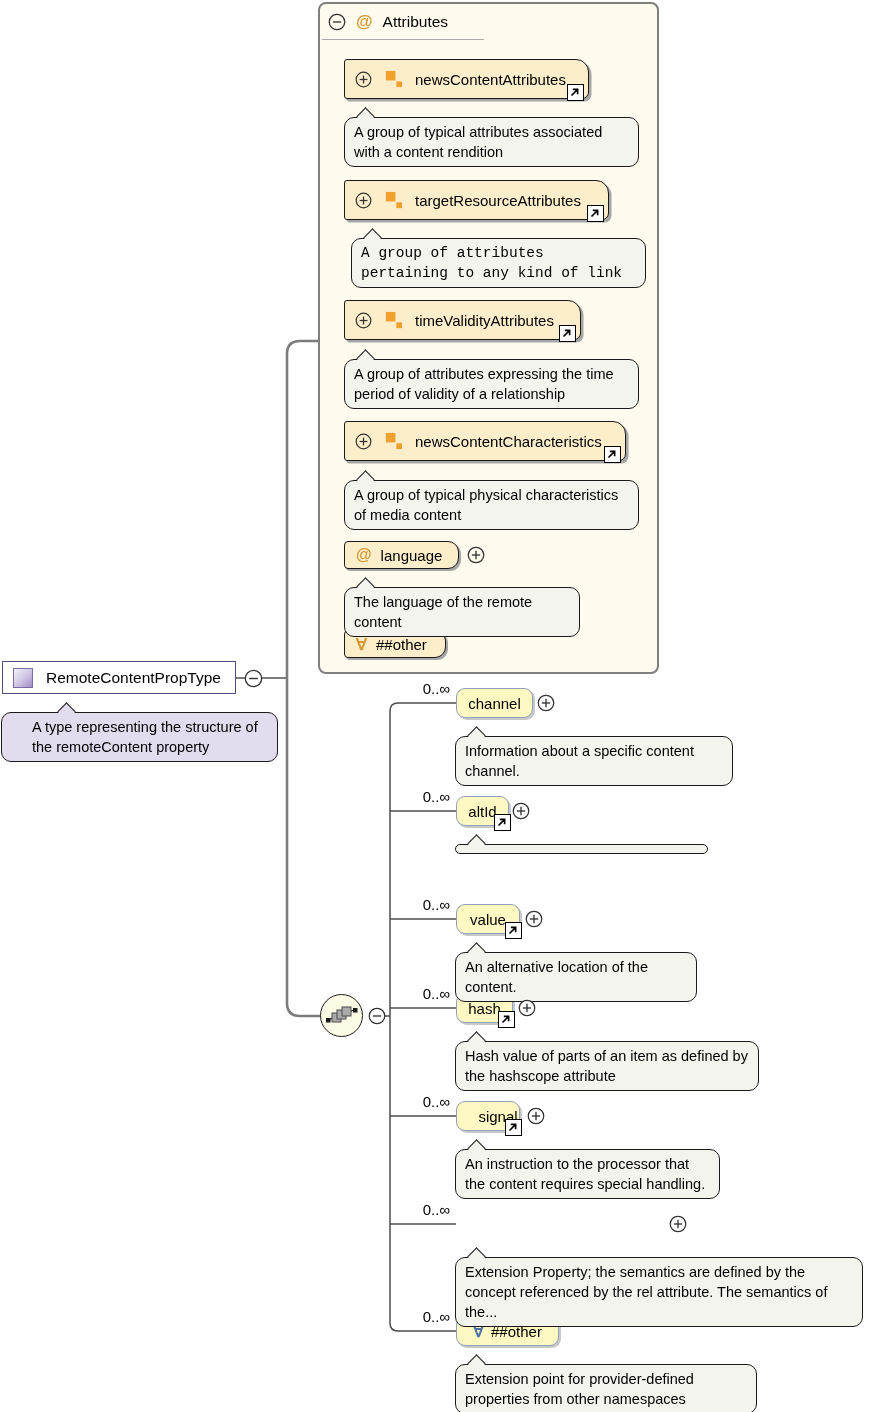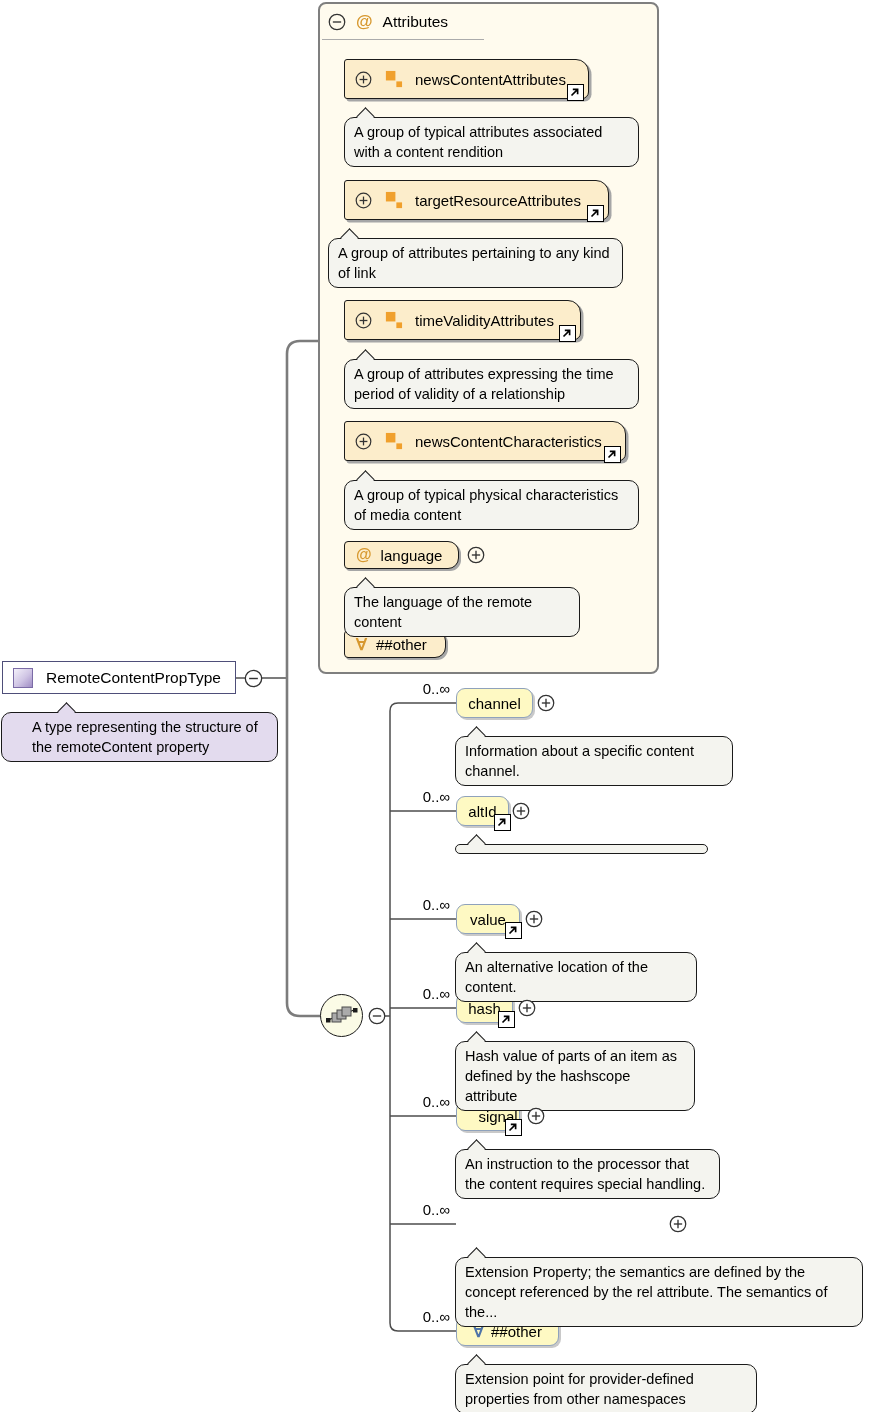--- a/index.html
+++ b/index.html
@@ -154,21 +154,21 @@
           </svg></span>
       <span style="line-height:0"><svg width="19" height="19" viewBox="0 0 20 20">
             <rect x="2" y="1" width="10" height="10" fill="#F0A02C"></rect>
             <rect x="13" y="12" width="6" height="6" fill="#F0A02C"></rect>
           </svg></span>
       <span>targetResourceAttributes</span>
       <span class="arrow-box"><svg width="14" height="14" viewBox="0 0 16 16">
             <path d="M4,12 L11,5 M5.5,5 H11 V10.5" fill="none" stroke="#000" stroke-width="1.9"></path>
           </svg></span>
     </div>
-    <div class="callout" style="left:8px; top:234px; width:295px;">
+    <div class="callout" style="left:31px; top:234px; width:295px;font-family:Liberation Mono, monospace;">
       <span class="pointer"></span><span>A group of attributes pertaining to any kind of link</span>
     </div>
 
     <div class="grp-box" style="left:24px; top:296px; width:237px;">
       <span style="line-height:0"><svg width="17" height="17" viewBox="0 0 20 20">
             <circle cx="10" cy="10" r="8.6" fill="#FCEDCB" stroke="#333" stroke-width="1.4"></circle>
             <line x1="5.4" y1="10" x2="14.6" y2="10" stroke="#333" stroke-width="1.5"></line>
             <line x1="10" y1="5.4" x2="10" y2="14.6" stroke="#333" stroke-width="1.5"></line>
           </svg></span>
       <span style="line-height:0"><svg width="19" height="19" viewBox="0 0 20 20">
@@ -313,21 +313,21 @@
   <span class="arrow-box" style="left:498px; top:1011px;"><svg width="14" height="14" viewBox="0 0 16 16">
         <path d="M4,12 L11,5 M5.5,5 H11 V10.5" fill="none" stroke="#000" stroke-width="1.9"></path>
       </svg></span>
   <span class="circ" style="left:518px; top:999px;">
     <svg width="18" height="18" viewBox="0 0 20 20">
         <circle cx="10" cy="10" r="8.6" fill="#fff" stroke="#333" stroke-width="1.4"></circle>
         <line x1="5.4" y1="10" x2="14.6" y2="10" stroke="#333" stroke-width="1.5"></line>
         <line x1="10" y1="5.4" x2="10" y2="14.6" stroke="#333" stroke-width="1.5"></line>
       </svg>
   </span>
-  <div class="callout" style="left:455px; top:1041px; width:240px;">
+  <div class="callout" style="left:455px; top:1041px; width:304px;">
     <span class="pointer"></span><span>Hash value of parts of an item as defined by the hashscope attribute</span>
   </div>
 
   <div class="card" style="left:406px; top:1093px;">0..∞</div>
   <div class="elem-box" style="left:456px; top:1101px; width:64px;padding-left:20px;">
     <span>signal</span>
   </div>
   <span class="arrow-box" style="left:505px; top:1119px;"><svg width="14" height="14" viewBox="0 0 16 16">
         <path d="M4,12 L11,5 M5.5,5 H11 V10.5" fill="none" stroke="#000" stroke-width="1.9"></path>
       </svg></span>

